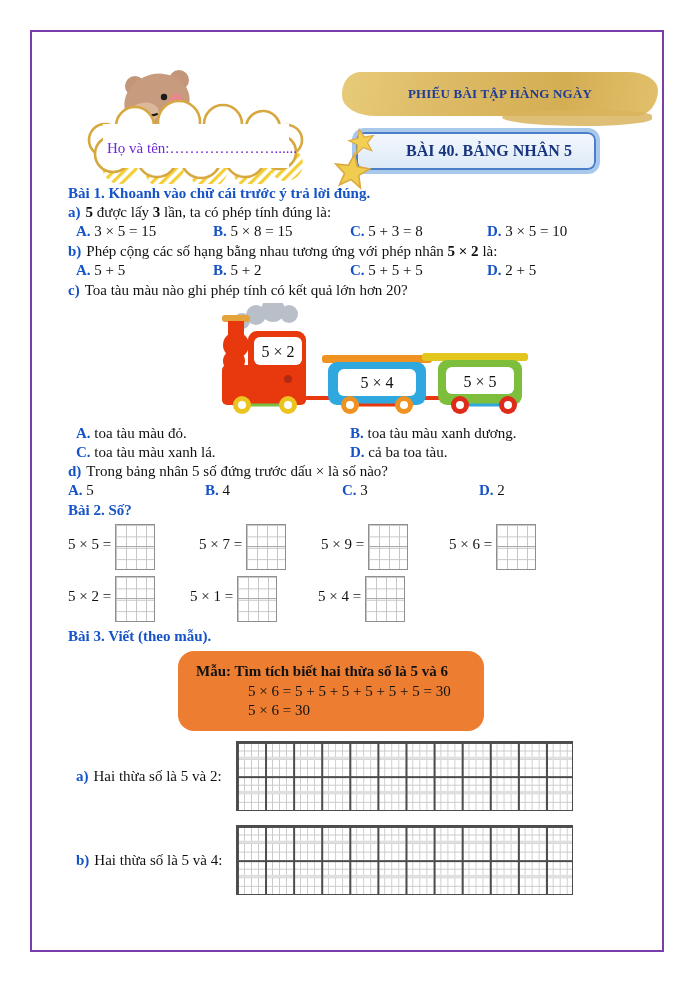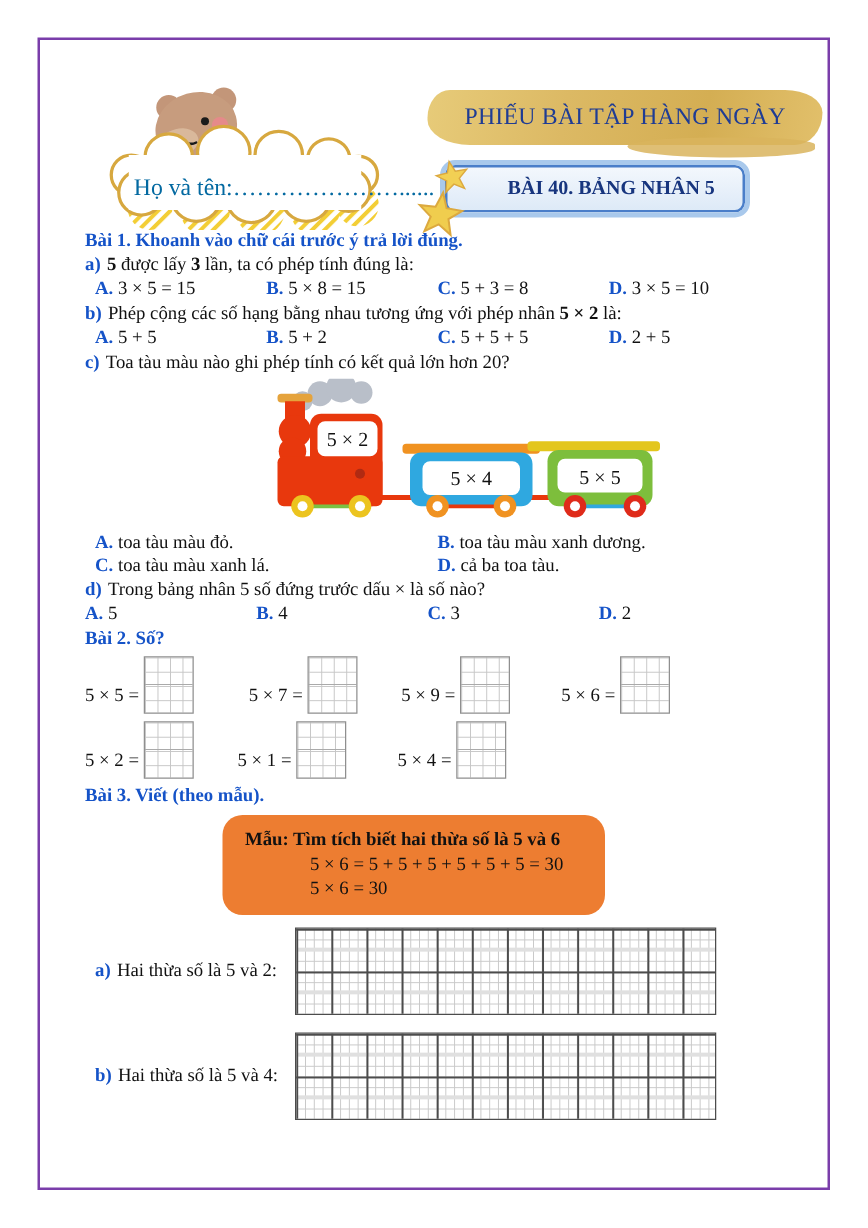--- a/index.html
+++ b/index.html
@@ -9,34 +9,34 @@
     font-family:"Liberation Serif", serif; font-size:15px; color:#111;
   }
   .page {
     position:absolute; left:30px; top:30px; width:634px; height:922px;
     border:2px solid #7a3daa; background:#fff; overflow:hidden;
   }
   
   .header { position:relative; height:150px; }
   .name-block { position:absolute; left:55px; top:36px; width:220px; height:116px; }
   .name-text {
-    position:absolute; left:20px; top:72px; font-size:19px; color:#0369a1; white-space:nowrap;
+    position:absolute; left:20px; top:72px; font-size:15px; color:#6d28d9; white-space:nowrap;
   }
   .banner {
     position:absolute; right:4px; top:40px; width:316px; height:44px;
     background:linear-gradient(100deg,#e7cb79 0%,#dcb964 35%,#d4ae53 70%,#e2c06b 100%);
     border-radius:18px 30px 22px 34px / 22px 18px 26px 20px;
     display:flex; align-items:center; justify-content:center;
   }
   .banner:after {
     content:""; position:absolute; right:6px; bottom:-10px; width:150px; height:16px;
     background:#d9b45d; border-radius:50% 40% 50% 60%; opacity:.85;
   }
   .banner-title {
-    position:relative; z-index:2; font-weight:normal; font-size:19px; color:#1f3c94; letter-spacing:.2px;
+    position:relative; z-index:2; font-weight:bold; font-size:13px; color:#1f3c94; letter-spacing:.2px;
   }
   .lesson-box {
     position:absolute; right:62px; top:96px; width:248px; height:46px;
     background:linear-gradient(#f4f8fd,#dce9f7);
     border:4px solid #a9c9ec; border-radius:12px;
     box-shadow:inset 0 0 0 2px #4a7ec9;
     display:flex; align-items:center; justify-content:center;
   }
   .lesson-title { font-weight:bold; font-size:16px; color:#17357e; padding-left:26px; }
   .lesson-stars { position:absolute; left:-24px; top:-6px; width:56px; height:70px; z-index:3; }
@@ -49,21 +49,21 @@
   .opts4 { display:flex; margin:2px 0 3px 8px; }
   .opts4 .opt { width:137px; }
   .opts4 .opt:last-child { width:auto; }
   .opts4.no-indent { margin-left:0; }
   .opts2 { display:flex; margin:2px 0 2px 8px; }
   .opts2 .opt { width:274px; }
   
   .train-wrap { margin:4px 0 2px 128px; }
   
   .eq-row { display:flex; align-items:flex-end; margin:5px 0 6px 0; }
-  .eq-cell { display:flex; align-items:flex-end; }
+  .eq-cell { display:flex; align-items:center; }
   .eq-cell.c1 { width:131px; } .eq-cell.c2 { width:122px; } .eq-cell.c3 { width:128px; }
   .eq-text { margin-bottom:5px; }
   .ans-box {
     display:inline-block; width:40px; height:46px; margin-left:4px;
     border:1px solid #8f8f8f; background-color:#fff;
     background-image:
       linear-gradient(to bottom,transparent 21px,#aaa 21px,#aaa 22px,transparent 22px),
       linear-gradient(to right,#c6c6c6 1px,transparent 1px),
       linear-gradient(to bottom,#c6c6c6 1px,transparent 1px);
     background-size:100% 100%,10px 100%,100% 11.4px;

